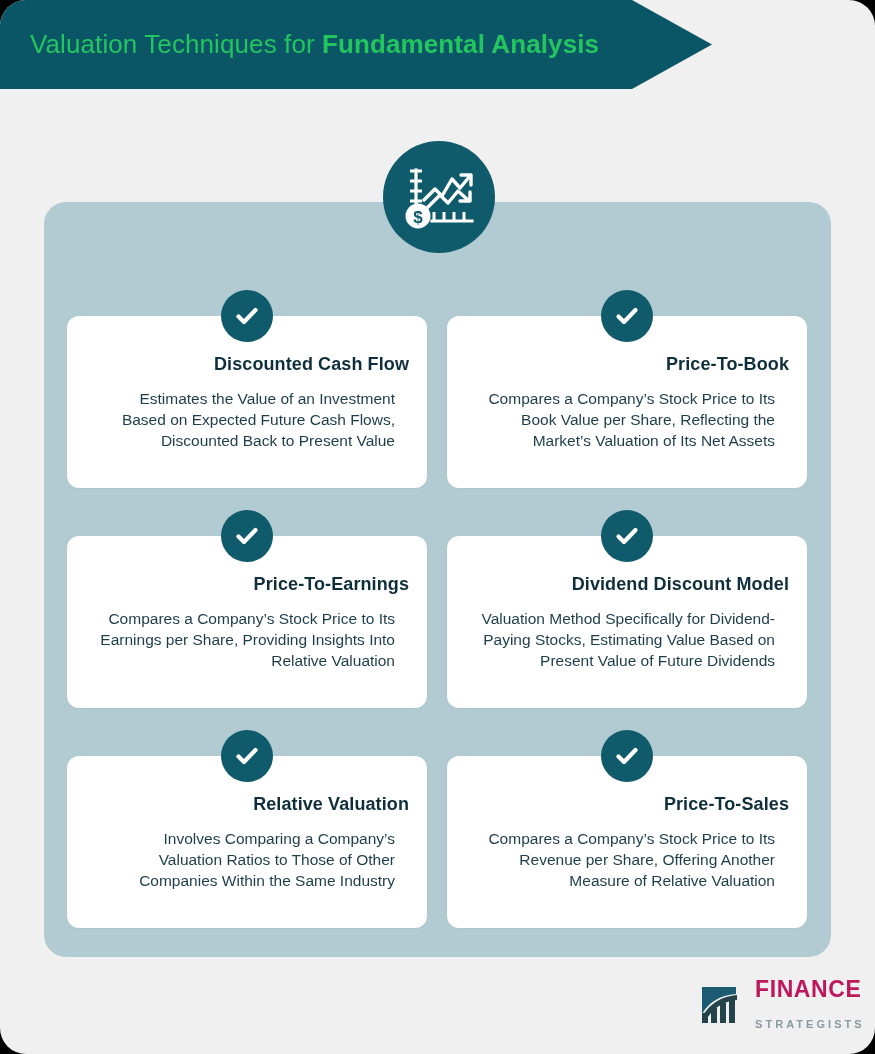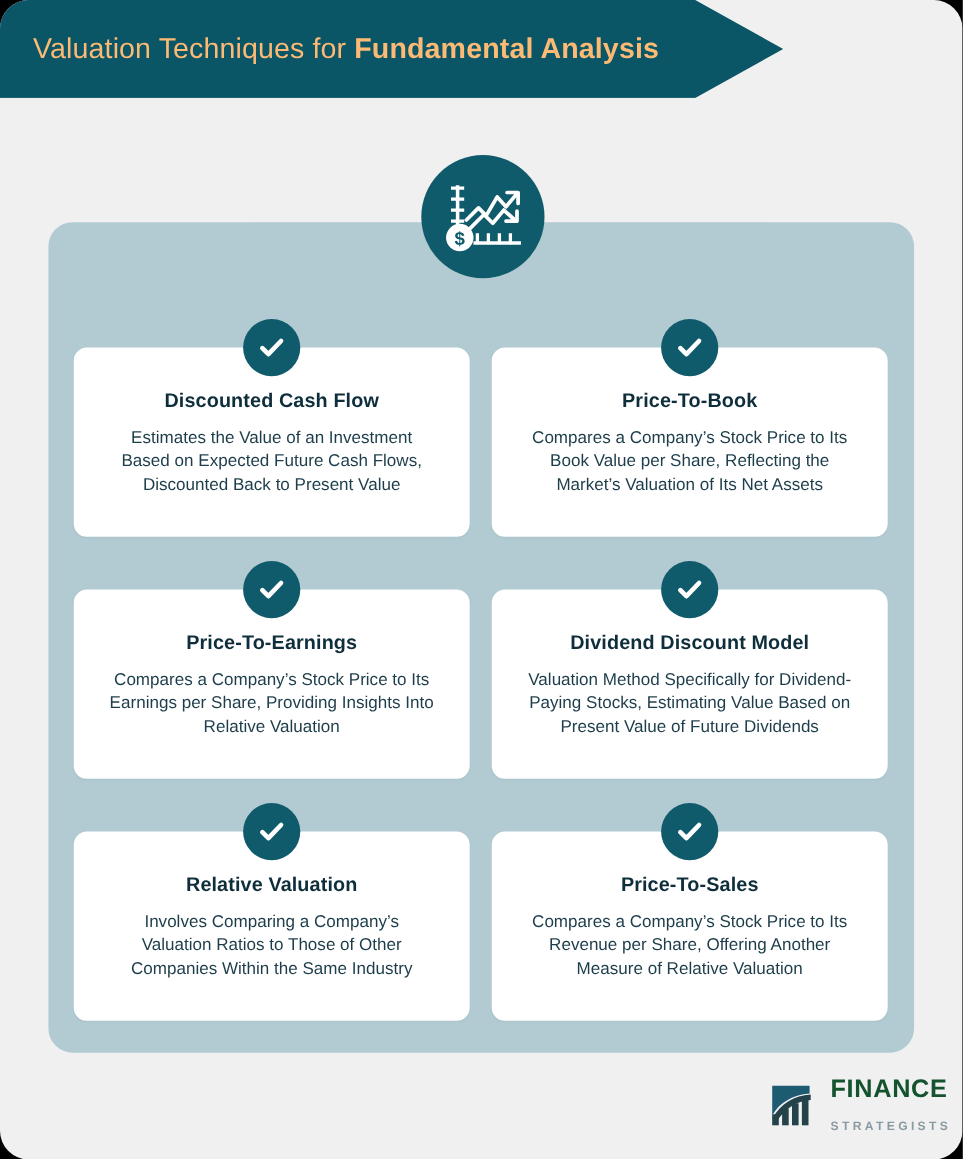--- a/index.html
+++ b/index.html
@@ -32,21 +32,21 @@
     top: 0;
     width: 712px;
     height: 89px;
     background: #0a5566;
     -webkit-clip-path: polygon(0 0, 632px 0, 712px 44.5px, 632px 89px, 0 89px);
     clip-path: polygon(0 0, 632px 0, 712px 44.5px, 632px 89px, 0 89px);
     display: flex;
     align-items: center;
   }
   .header-title {
-    color: #fdba74;
+    color: #22c55e;
     font-size: 26px;
     font-weight: 400;
     letter-spacing: 0.1px;
     padding-left: 30px;
     line-height: 1.2;
     white-space: nowrap;
   }
   .header-title b {
     font-weight: 700;
   }
@@ -92,21 +92,21 @@
     row-gap: 48px;
     z-index: 2;
   }
 
   .card {
     position: relative;
     background: #ffffff;
     border-radius: 12px;
     box-sizing: border-box;
     padding: 34px 18px 14px 18px;
-    text-align: center;
+    text-align: right;
     box-shadow: 0 1px 2px rgba(0,0,0,0.04);
   }
 
   .check-badge {
     position: absolute;
     left: 50%;
     top: -26px;
     transform: translateX(-50%);
     width: 52px;
     height: 52px;
@@ -144,21 +144,21 @@
     align-items: center;
     gap: 9px;
   }
   .logo-mark { width: 46px; height: 42px; display: block; }
   .logo-words {
     display: flex;
     flex-direction: column;
     line-height: 1;
   }
   .logo-finance {
-    color: #14532d;
+    color: #be185d;
     font-size: 23px;
     font-weight: 700;
     letter-spacing: 0.6px;
   }
   .logo-strategists {
     color: #8a9aa2;
     font-size: 11px;
     font-weight: 700;
     letter-spacing: 3.05px;
     margin-top: 18px;

